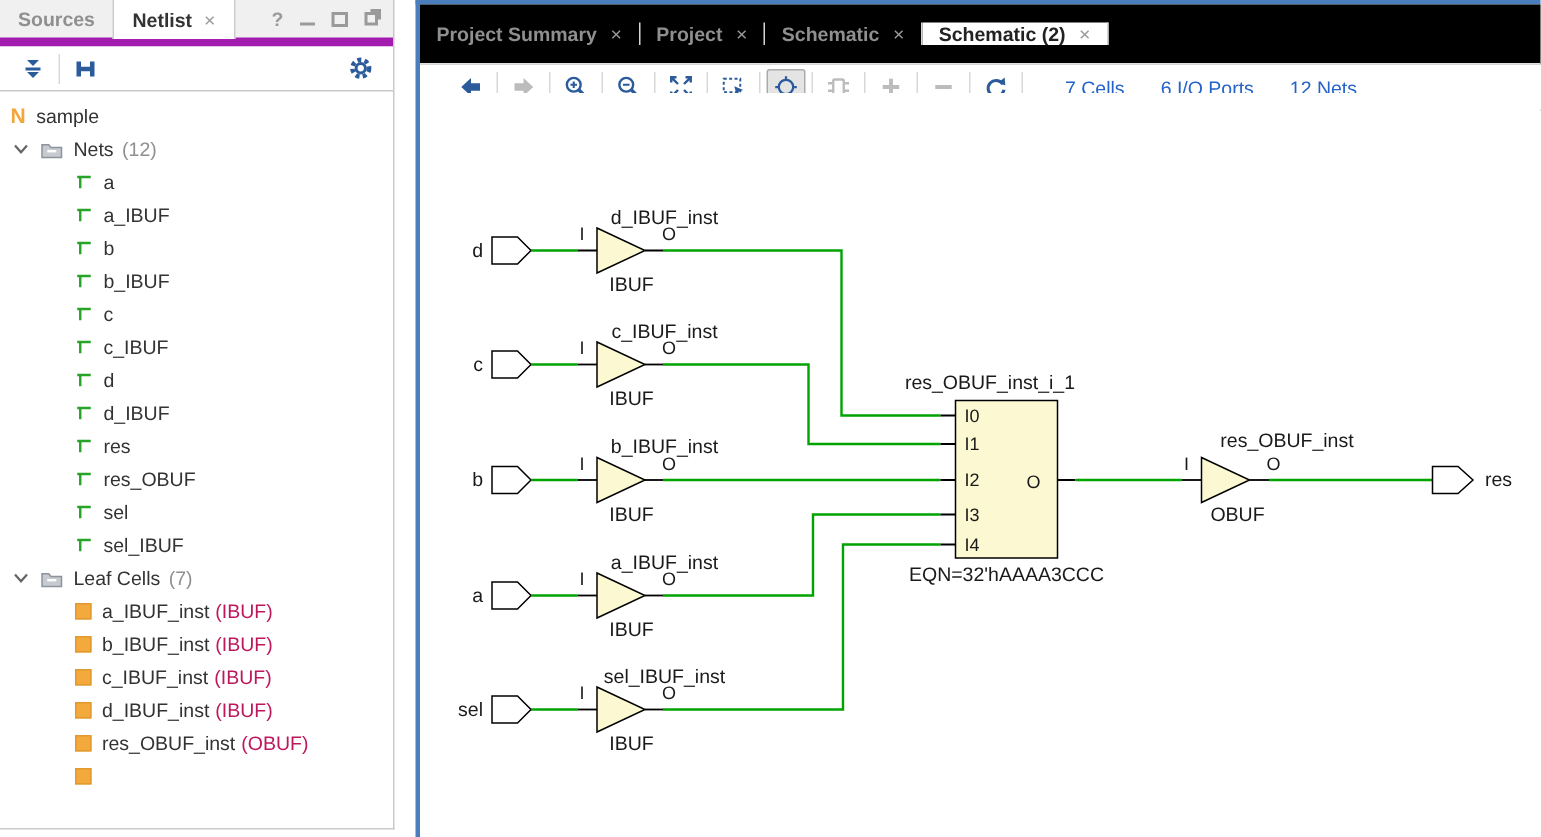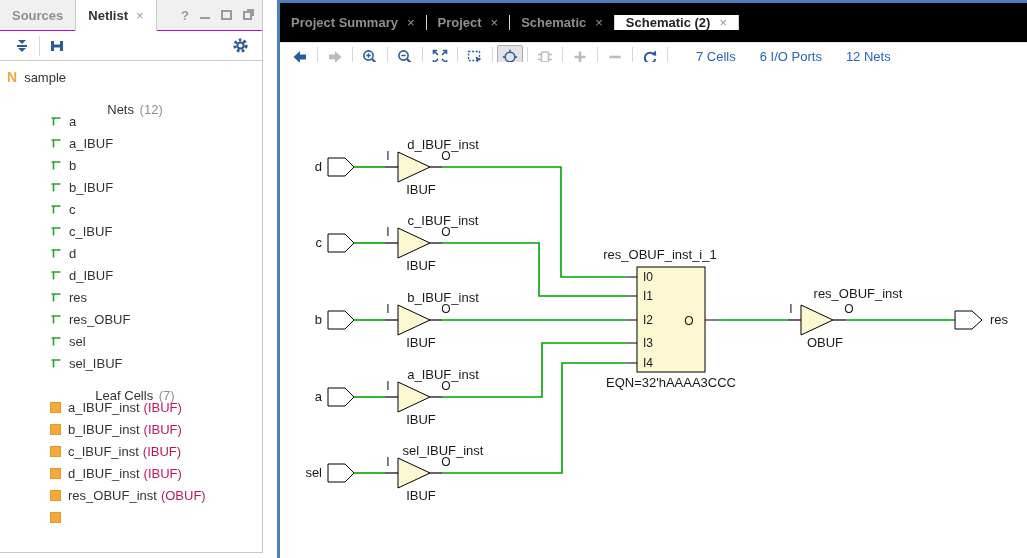--- a/index.html
+++ b/index.html
@@ -2,53 +2,53 @@
 <html><head>
 <meta charset="utf-8">
 <style>
   * { box-sizing: border-box; margin: 0; padding: 0; }
   html,body { width:1027px; height:558px; }
   body { position:relative; font-family:"Liberation Sans",sans-serif; background:#fff; overflow:hidden; color:#333; }
 
   
   .left-panel { position:absolute; left:0; top:0; width:263px; height:553px;
                 border-right:1px solid #c9c9c9; border-bottom:1px solid #c9c9c9; background:#fff; }
-  .lp-tabbar { height:31px; background:#f0f0f0; border-bottom:1px solid #a21caf; display:flex; align-items:stretch; }
+  .lp-tabbar { height:31px; background:#f0f0f0; border-bottom:6px solid #a21caf; display:flex; align-items:stretch; }
   .lp-tab { padding:0 12px; display:flex; align-items:center; gap:8px; font-size:13px; font-weight:bold; color:#8f8f8f; }
   .lp-tab.active { background:#fff; color:#333; border-left:1px solid #c9c9c9; border-right:1px solid #c9c9c9; margin-bottom:-1px; }
   .close-x { font-weight:normal; color:#9a9a9a; font-size:13px; }
   .win-icons { margin-left:auto; display:flex; align-items:center; gap:11px; padding-right:10px; }
   .i-help { font-size:13px; font-weight:bold; color:#9a9a9a; }
   .i-min { display:inline-block; width:10px; height:2px; background:#9a9a9a; margin-top:6px; }
   .i-max { display:inline-block; width:11px; height:10px; border:2px solid #9a9a9a; }
   .i-float { display:inline-block; width:9px; height:9px; border:2px solid #9a9a9a; position:relative; }
   .i-float::before { content:""; position:absolute; right:-4px; top:-4px; width:5px; height:5px;
                      border-top:2px solid #9a9a9a; border-right:2px solid #9a9a9a; }
 
   .lp-toolbar { height:30px; border-bottom:1px solid #c9c9c9; display:flex; align-items:center; padding:0 9px; background:#fff; }
   .tbtn { width:26px; height:24px; display:flex; align-items:center; justify-content:center; }
   .tsep { width:1px; height:20px; background:#d8d8d8; margin:0 4px; }
   .lp-toolbar .gear { margin-left:auto; }
 
   .tree { padding-top:5px; font-size:13px; }
   .trow { height:22px; display:flex; align-items:center; gap:7px; white-space:nowrap; }
   .trow .cnt { color:#909090; margin-left:2px; }
   .trow .ctype { color:#be185d; margin-left:4px; }
-  .ind0 { padding-left:7px; } .ind1 { padding-left:8px;flex-direction:column; } .ind2 { padding-left:50px; }
+  .ind0 { padding-left:7px; } .ind1 { padding-left:8px; } .ind2 { padding-left:50px; }
   .n-ico { color:#f2a63b; font-weight:bold; font-size:14px; }
   .sq-ico { width:11px; height:11px; background:#f4a93c; border:1px solid #e09a2f; display:inline-block; }
 
   
   .right-panel { position:absolute; left:277px; top:0; width:750px; height:558px;
                  border-left:3px solid #4a7ebc; border-top:3px solid #4a7ebc; background:#fff; }
   .rp-tabbar { height:40px; background:#000000; display:flex; align-items:center; border-bottom:1px solid #e0e0e0; }
   .rp-tab { display:flex; align-items:center; gap:9px; padding:0 11px; border-right:1px solid #d5d5d5;
             font-size:13px; font-weight:bold; color:#8f8f8f; }
   .rp-tab.active { background:#fff; color:#222; }
-  .rp-toolbar { height:31px; display:flex; align-items:center; padding-left:7px; border-bottom:4px solid #a16207; background:#fff; }
+  .rp-toolbar { height:31px; display:flex; align-items:center; padding-left:21px; border-bottom:1px solid #a16207; background:#fff; }
   .pressed { background:#e4e4e4; border:1px solid #ababab; border-radius:2px; }
   .stat-link { color:#2463c9; font-size:13px; margin-left:24px; }
   .canvas { position:absolute; left:0; top:59px; width:747px; height:496px; background:#fff; overflow:hidden; }
 
   
   .sch-t { font-family:"Liberation Sans",sans-serif; font-size:13px; fill:#1a1a1a; }
   .sch-p { font-family:"Liberation Sans",sans-serif; font-size:12px; fill:#1a1a1a; }
   .net { stroke:#00a300; stroke-width:1.6; fill:none; }
   .pin { stroke:#000; stroke-width:1.2; fill:none; }
   .cell { fill:#fbf8d2; stroke:#000; stroke-width:1; }

